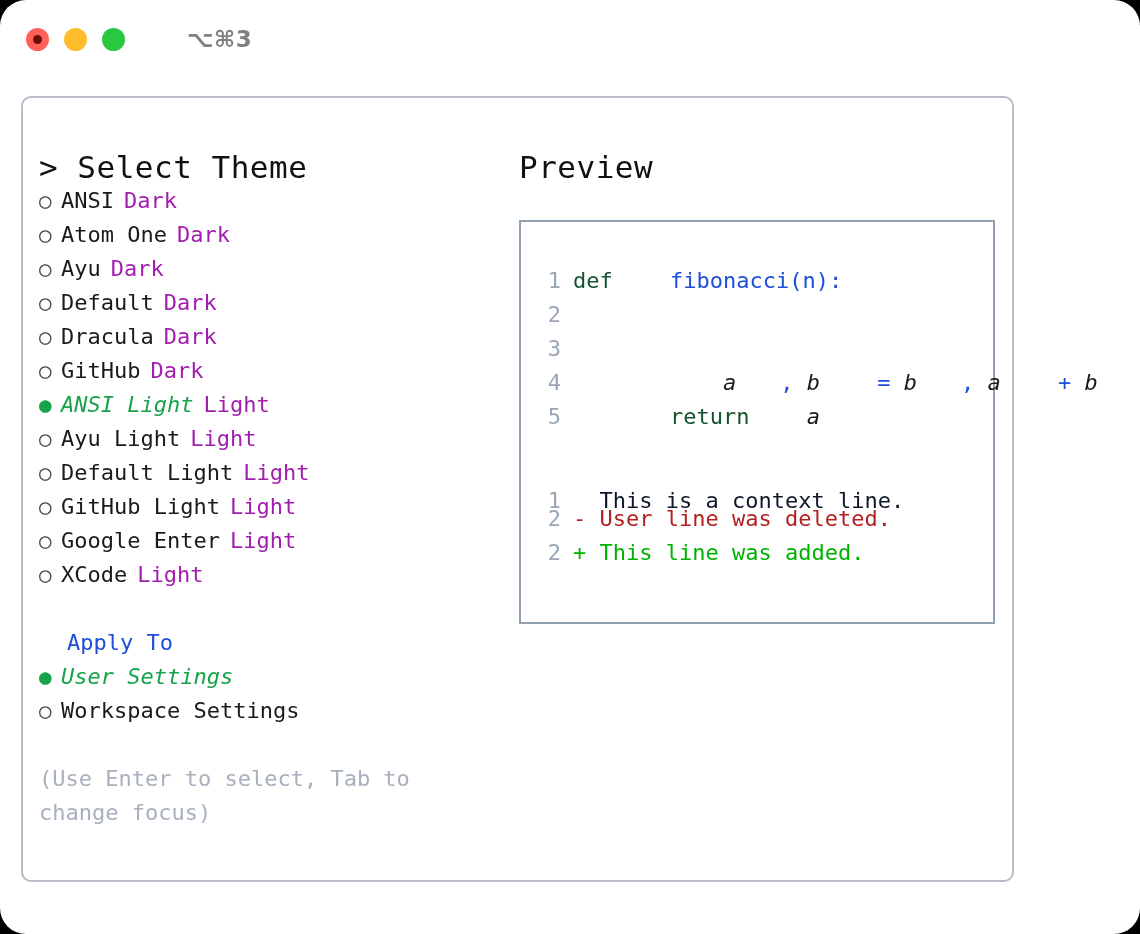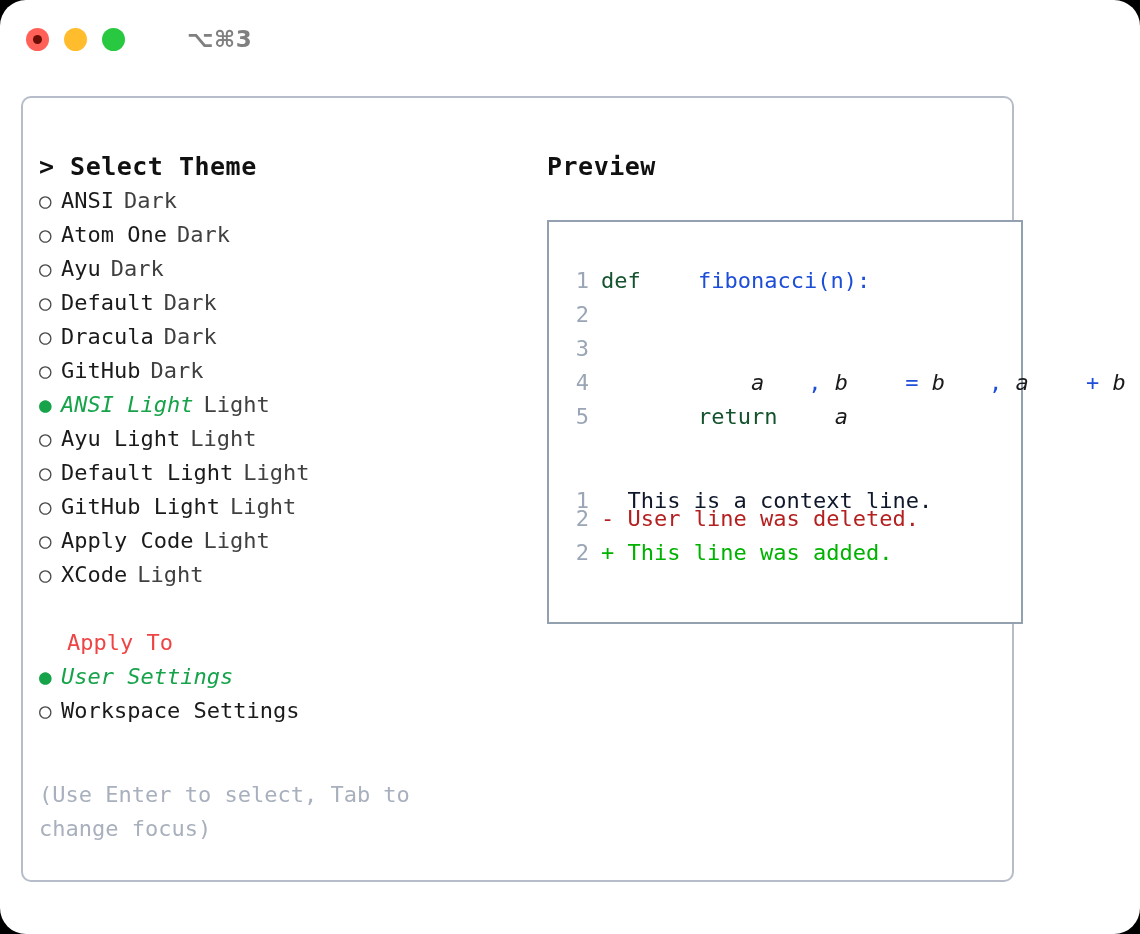--- a/index.html
+++ b/index.html
@@ -74,22 +74,22 @@
     width: 100%; height: 100%;
   }
 
   
   .left-col {
     position: absolute;
     left: 16px; top: 52px;
     width: 450px;
   }
   .col-heading {
-    font-size: 25px;
-    font-weight: bold;
+    font-size: 31px;
+    font-weight: normal;
     color: #111111;
     letter-spacing: 0.5px;
     white-space: pre;
     line-height: 34px;
     height: 34px;
   }
   .option-row {
     display: flex;
     align-items: baseline;
     height: 34px;
@@ -102,47 +102,47 @@
     width: 22px;
     text-align: left;
     flex: 0 0 auto;
     font-size: 21px;
   }
   .bullet.empty { color: #4b4b4b; }
   .bullet.filled { color: #16a34a; }
   .opt-label { color: #1a1a1a; }
   .opt-label.selected { color: #16a34a; font-style: italic; }
   .opt-tag {
-    color: #404040;
+    color: #a21caf;
     margin-left: 10px;
   }
 
   .section-gap { height: 34px; }
 
   .apply-heading {
     font-size: 22px;
-    color: #ef4444;
+    color: #1d4ed8;
     line-height: 34px;
     height: 34px;
     white-space: pre;
     padding-left: 28px;
   }
 
   .hint {
-    margin-top: 50px;
+    margin-top: 34px;
     font-size: 22px;
     color: #a8b0bd;
     line-height: 34px;
     width: 410px;
   }
 
   
   .right-col {
     position: absolute;
-    left: 480px; top: 52px;
+    left: 452px; top: 52px;
     width: 490px;
     padding-left: 44px;
   }
   .preview-box {
     margin-top: 36px;
     width: 476px;
     height: 404px;
     border: 2px solid #93a0b0;
     box-sizing: border-box;
     background: #ffffff;
@@ -199,21 +199,21 @@
             <div class="option-row"><span class="bullet empty">○</span><span class="opt-label">ANSI</span><span class="opt-tag">Dark</span></div>
             <div class="option-row"><span class="bullet empty">○</span><span class="opt-label">Atom One</span><span class="opt-tag">Dark</span></div>
             <div class="option-row"><span class="bullet empty">○</span><span class="opt-label">Ayu</span><span class="opt-tag">Dark</span></div>
             <div class="option-row"><span class="bullet empty">○</span><span class="opt-label">Default</span><span class="opt-tag">Dark</span></div>
             <div class="option-row"><span class="bullet empty">○</span><span class="opt-label">Dracula</span><span class="opt-tag">Dark</span></div>
             <div class="option-row"><span class="bullet empty">○</span><span class="opt-label">GitHub</span><span class="opt-tag">Dark</span></div>
             <div class="option-row"><span class="bullet filled">●</span><span class="opt-label selected">ANSI Light</span><span class="opt-tag">Light</span></div>
             <div class="option-row"><span class="bullet empty">○</span><span class="opt-label">Ayu Light</span><span class="opt-tag">Light</span></div>
             <div class="option-row"><span class="bullet empty">○</span><span class="opt-label">Default Light</span><span class="opt-tag">Light</span></div>
             <div class="option-row"><span class="bullet empty">○</span><span class="opt-label">GitHub Light</span><span class="opt-tag">Light</span></div>
-            <div class="option-row"><span class="bullet empty">○</span><span class="opt-label">Apply Code</span><span class="opt-tag">Light</span></div>
+            <div class="option-row"><span class="bullet empty">○</span><span class="opt-label">Google Enter</span><span class="opt-tag">Light</span></div>
             <div class="option-row"><span class="bullet empty">○</span><span class="opt-label">XCode</span><span class="opt-tag">Light</span></div>
           </div>
 
         <div class="section-gap"></div>
 
         <div class="apply-heading">Apply To</div>
         <div id="apply-list">
             <div class="option-row"><span class="bullet filled">●</span><span class="opt-label selected">User Settings</span></div>
             <div class="option-row"><span class="bullet empty">○</span><span class="opt-label">Workspace Settings</span></div>
           </div>

